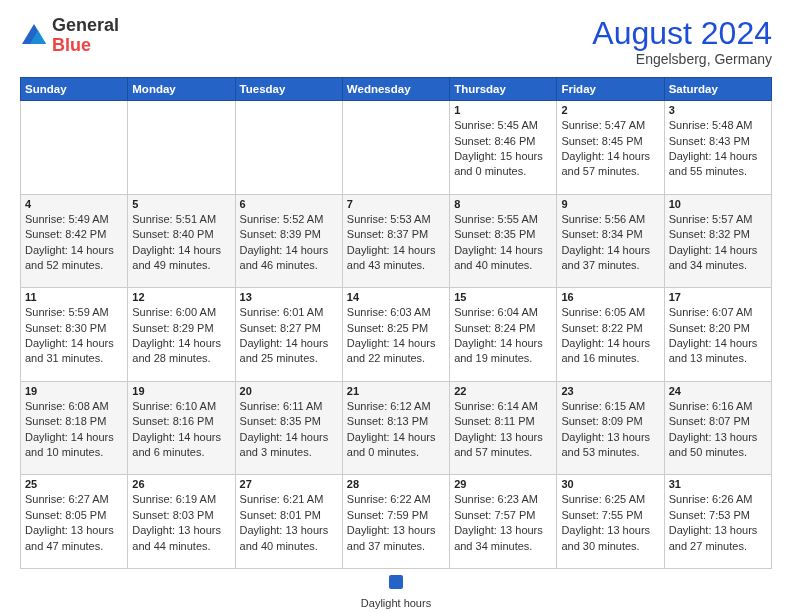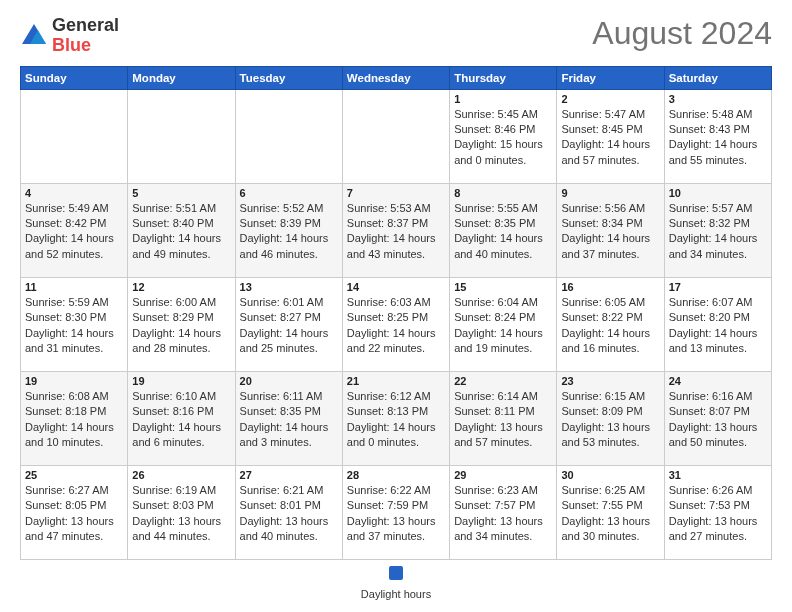--- a/index.html
+++ b/index.html
@@ -6,21 +6,21 @@
     body {
       font-family: Arial, sans-serif;
       background: #fff;
       width: 792px;
       height: 612px;
       overflow: hidden;
     }
     .page {
       width: 792px;
       height: 612px;
-      padding: 16px 20px 12px 20px;
+      padding: 16px 20px 3px 20px;
       display: flex;
       flex-direction: column;
     }
     .header {
       display: flex;
       justify-content: space-between;
       align-items: flex-start;
       margin-bottom: 10px;
     }
     .logo {
@@ -38,21 +38,21 @@
     .logo-icon {
       width: 28px;
       height: 28px;
     }
     .title-area {
       text-align: right;
     }
     .month-year {
       font-size: 32px;
       font-weight: normal;
-      color: #737373;
+      color: #1d4ed8;
       line-height: 1.1;
     }
     .location {
       font-size: 14px;
       color: #444;
     }
     .calendar {
       flex: 1;
       border-collapse: collapse;
       width: 100%;
@@ -120,20 +120,21 @@
         <polygon points="14,2 26,22 2,22" fill="#2563c7"></polygon>
         <polygon points="18,8 26,22 10,22" fill="#1a9cd8" opacity="0.7"></polygon>
       </svg>
       <div class="logo-text">
         <span class="logo-general">General</span><br>
         <span class="logo-blue">Blue</span>
       </div>
     </div>
     <div class="title-area">
       <div class="month-year">August 2024</div>
+      <div class="location">Engelsberg, Germany</div>
     </div>
   </div>
 
   <table class="calendar">
     <thead>
       <tr>
       <th>Sunday</th>
           <th>Monday</th>
           <th>Tuesday</th>
           <th>Wednesday</th>

